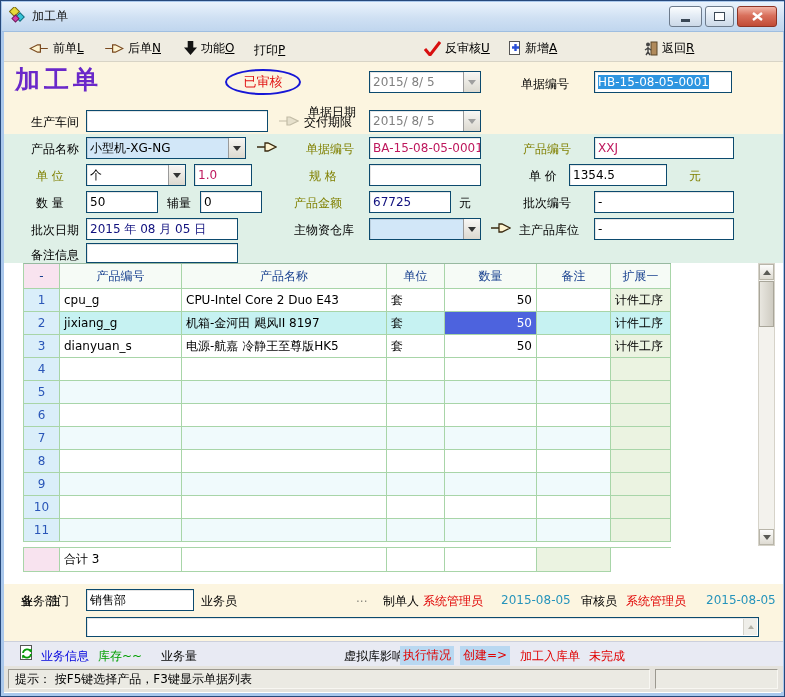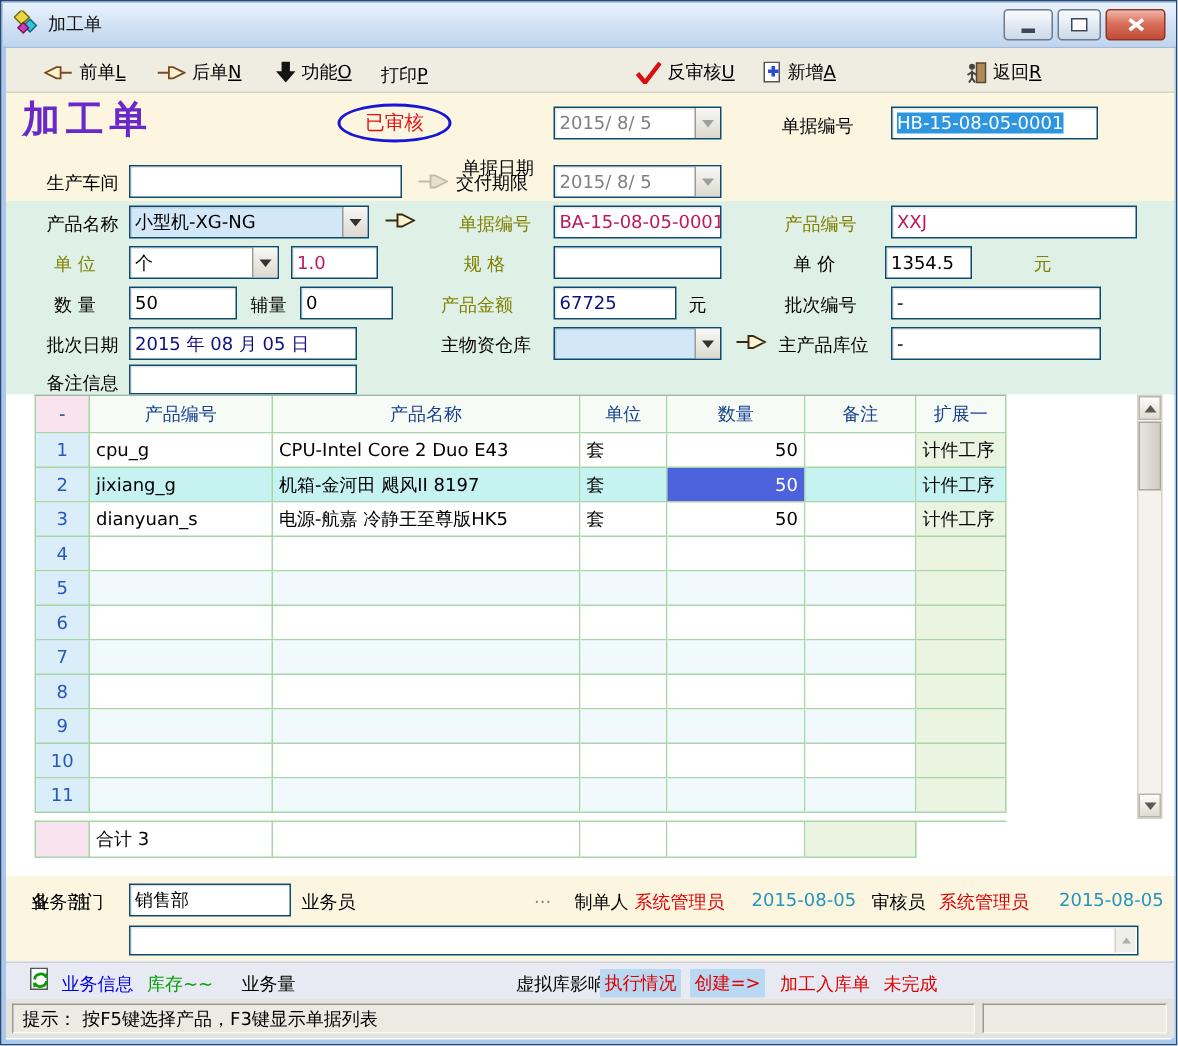--- a/index.html
+++ b/index.html
@@ -208,38 +208,38 @@
   <span class="hand" style="left:255px;top:139px;">
     <svg viewBox="0 0 21 14">
         <path d="M1 7 h8 v-4 h3 l8 4 -8 4 h-3 v-4 z" fill="#fdf3d0" stroke="#3a2a10" stroke-width="1.3"></path>
       </svg>
   </span>
   <span class="lbl olive" style="left:305px;top:140px;">单据编号</span>
   <div class="tbox gray" style="left:368px;top:136px;width:112px;height:22px;">
     <span>BA-15-08-05-0001</span>
   </div>
   <span class="lbl olive" style="left:522px;top:140px;">产品编号</span>
-  <div class="tbox gray" style="left:593px;top:136px;width:164px;height:22px;">
+  <div class="tbox gray" style="left:593px;top:136px;width:140px;height:22px;">
     <span>XXJ</span>
   </div>
 
   <span class="lbl olive" style="left:35px;top:167px;">单 位</span>
   <div class="tbox combo" style="left:85px;top:163px;width:100px;height:22px;">
     <span>个</span>
     <span class="dd"></span>
   </div>
   <div class="tbox gray" style="left:193px;top:163px;width:58px;height:22px;">
     <span>1.0</span>
   </div>
   <span class="lbl olive" style="left:308px;top:167px;">规 格</span>
   <div class="tbox" style="left:368px;top:163px;width:112px;height:22px;">
     <span></span>
   </div>
   <span class="lbl" style="left:528px;top:167px;">单 价</span>
-  <div class="tbox" style="left:589px;top:163px;width:58px;height:22px;">
+  <div class="tbox" style="left:568px;top:163px;width:98px;height:22px;">
     <span>1354.5</span>
   </div>
   <span class="lbl olive" style="left:688px;top:167px;">元</span>
 
   <span class="lbl" style="left:35px;top:194px;">数 量</span>
   <div class="tbox" style="left:85px;top:190px;width:72px;height:22px;">
     <span>50</span>
   </div>
   <span class="lbl" style="left:166px;top:194px;">辅量</span>
   <div class="tbox" style="left:199px;top:190px;width:62px;height:22px;">

